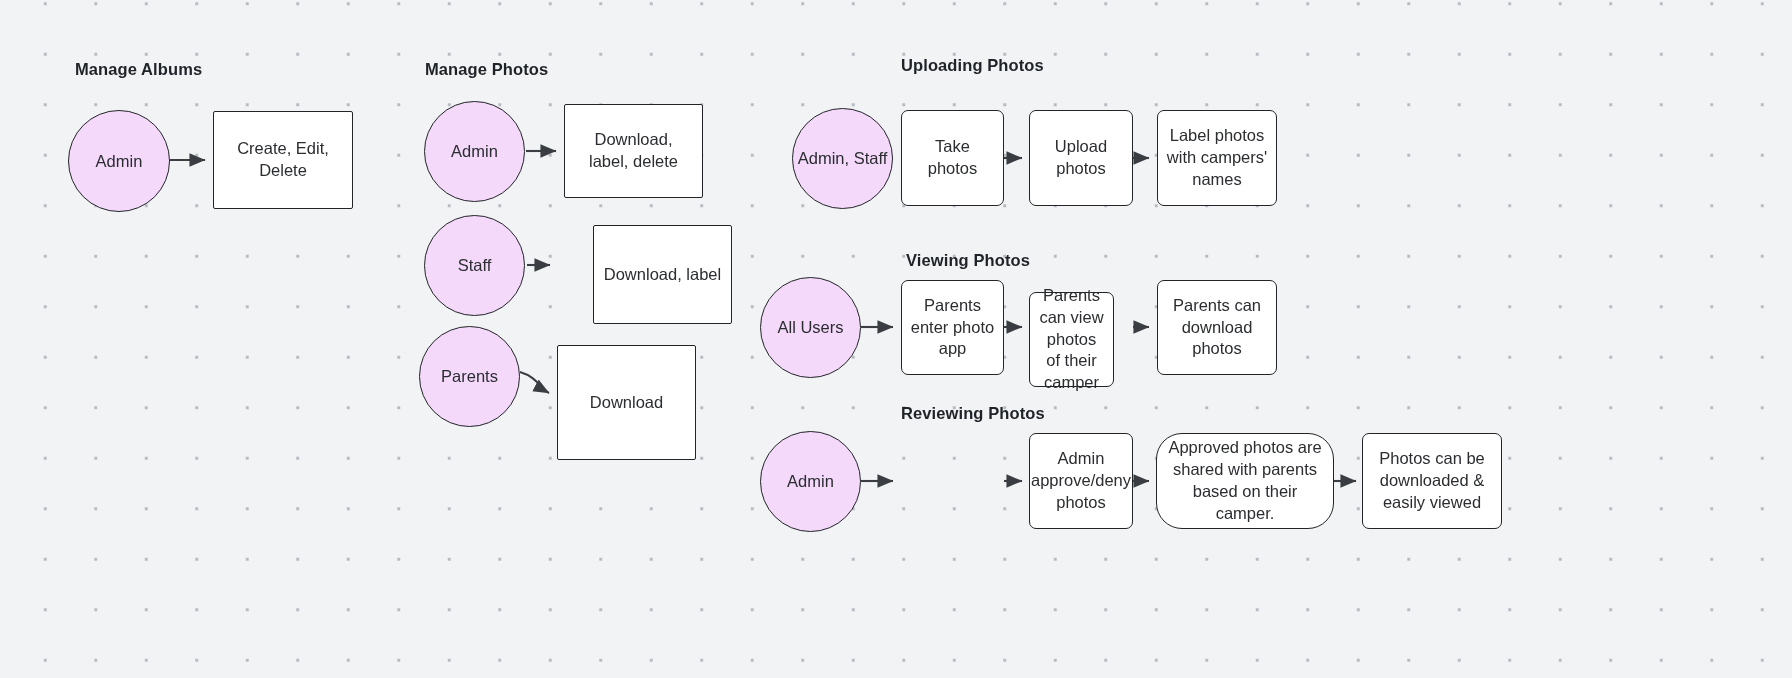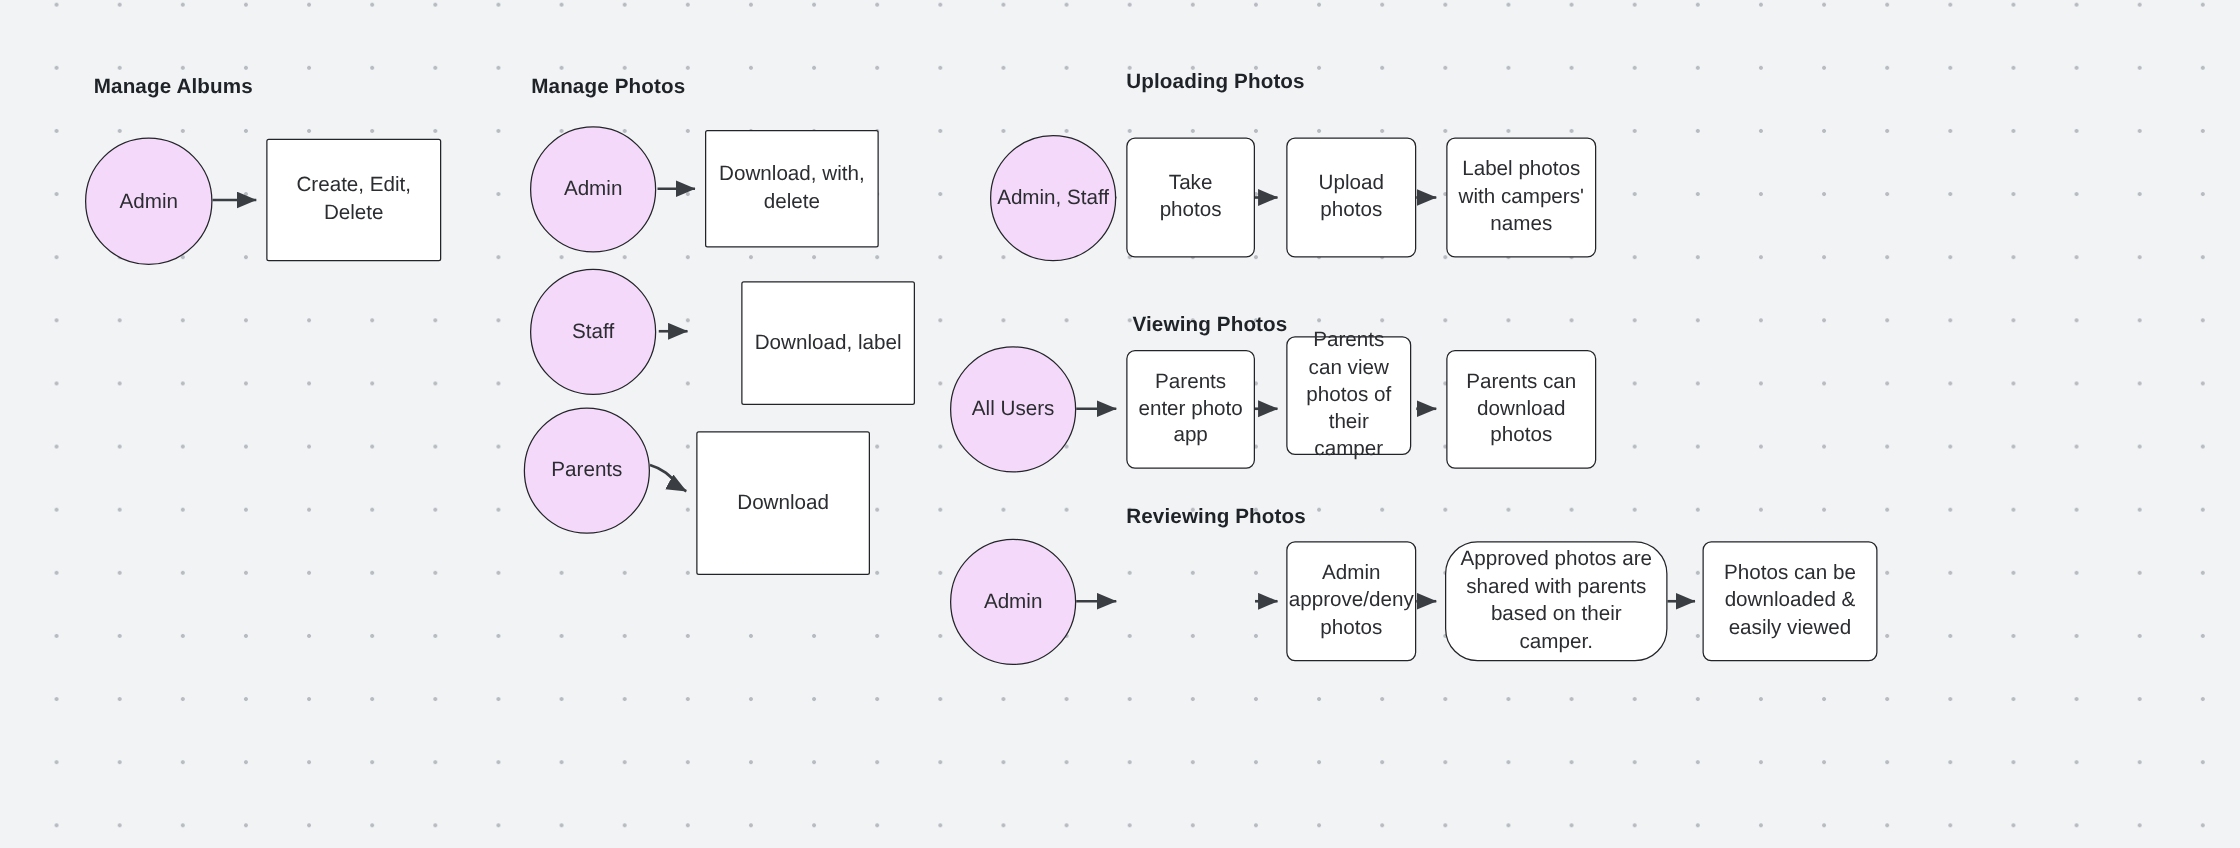--- a/index.html
+++ b/index.html
@@ -94,21 +94,21 @@
   <div class="box sq" style="left:213px;top:111px;width:140px;height:98px;">
     <span>Create, Edit, Delete</span>
   </div>
 
   <div class="grp-title" style="left:425px;top:60px;">Manage Photos</div>
 
   <div class="circle" style="left:424px;top:101px;width:101px;height:101px;">
     <span>Admin</span>
   </div>
   <div class="box sq" style="left:564px;top:104px;width:139px;height:94px;">
-    <span>Download, with, delete</span>
+    <span>Download, label, delete</span>
   </div>
 
   <div class="circle" style="left:424px;top:215px;width:101px;height:101px;">
     <span>Staff</span>
   </div>
   <div class="box sq" style="left:557px;top:225px;width:139px;height:99px;margin-left:36px;">
     <span>Download, label</span>
   </div>
 
   <div class="circle" style="left:419px;top:326px;width:101px;height:101px;">
@@ -132,21 +132,21 @@
     <span>Label photos with campers' names</span>
   </div>
 
   <div class="grp-title" style="left:906px;top:251px;">Viewing Photos</div>
   <div class="circle" style="left:760px;top:277px;width:101px;height:101px;">
     <span>All Users</span>
   </div>
   <div class="box" style="left:901px;top:280px;width:103px;height:95px;">
     <span>Parents enter photo app</span>
   </div>
-  <div class="box" style="left:1029px;top:269px;width:100px;height:95px;justify-content:flex-end;">
+  <div class="box" style="left:1029px;top:292px;width:85px;height:95px;justify-content:flex-end;">
     <span>Parents can view photos of their camper</span>
   </div>
   <div class="box" style="left:1157px;top:280px;width:120px;height:95px;justify-content:flex-end;">
     <span>Parents can download photos</span>
   </div>
 
   <div class="grp-title" style="left:901px;top:404px;">Reviewing Photos</div>
   <div class="circle" style="left:760px;top:431px;width:101px;height:101px;">
     <span>Admin</span>
   </div>

